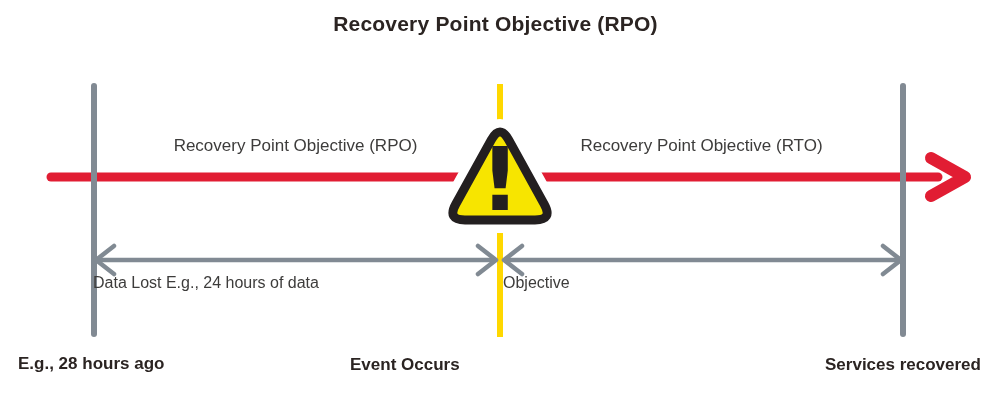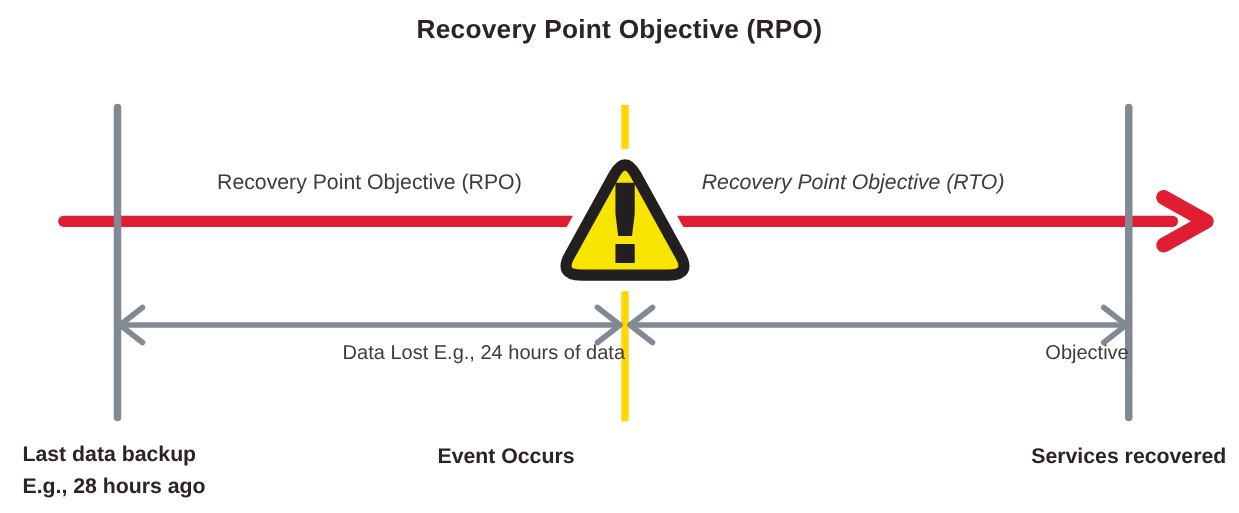--- a/index.html
+++ b/index.html
@@ -34,27 +34,27 @@
     letter-spacing: 0.2px;
   }
   .seg-label {
     position: absolute;
     top: 136px;
     font-size: 17px;
     color: #3d3c3b;
     text-align: center;
   }
   .seg-label.left  { left: 93px;  width: 405px; }
-  .seg-label.right { left: 480px; width: 405px; font-style: italic; }
+  .seg-label.right { left: 499px; width: 405px; }
   .range-caption {
     position: absolute;
     top: 274px;
     font-size: 16px;
     color: #3d3c3b;
-    text-align: right;
+    text-align: left;
   }
   .range-caption.left  { left: 93px;  width: 407px; }
   .range-caption.right { left: 503px; width: 400px; }
   .milestone {
     position: absolute;
     top: 351px;
     font-size: 17px;
     font-weight: bold;
     color: #2b2422;
     line-height: 25px;
@@ -108,19 +108,18 @@
     </g>
   </svg>
 
   <div class="seg-label left">Recovery Point Objective (RPO)</div>
   <div class="seg-label right">Recovery Point Objective (RTO)</div>
 
   <div class="range-caption left">Data Lost E.g., 24 hours of data</div>
   <div class="range-caption right">Objective</div>
 
   <div class="milestone backup">
-    <div>Last data backup</div>
     <div>E.g., 28 hours ago</div>
   </div>
   <div class="milestone event">Event Occurs</div>
   <div class="milestone recovered">Services recovered</div>
 
 </div>
 
 </body></html>

